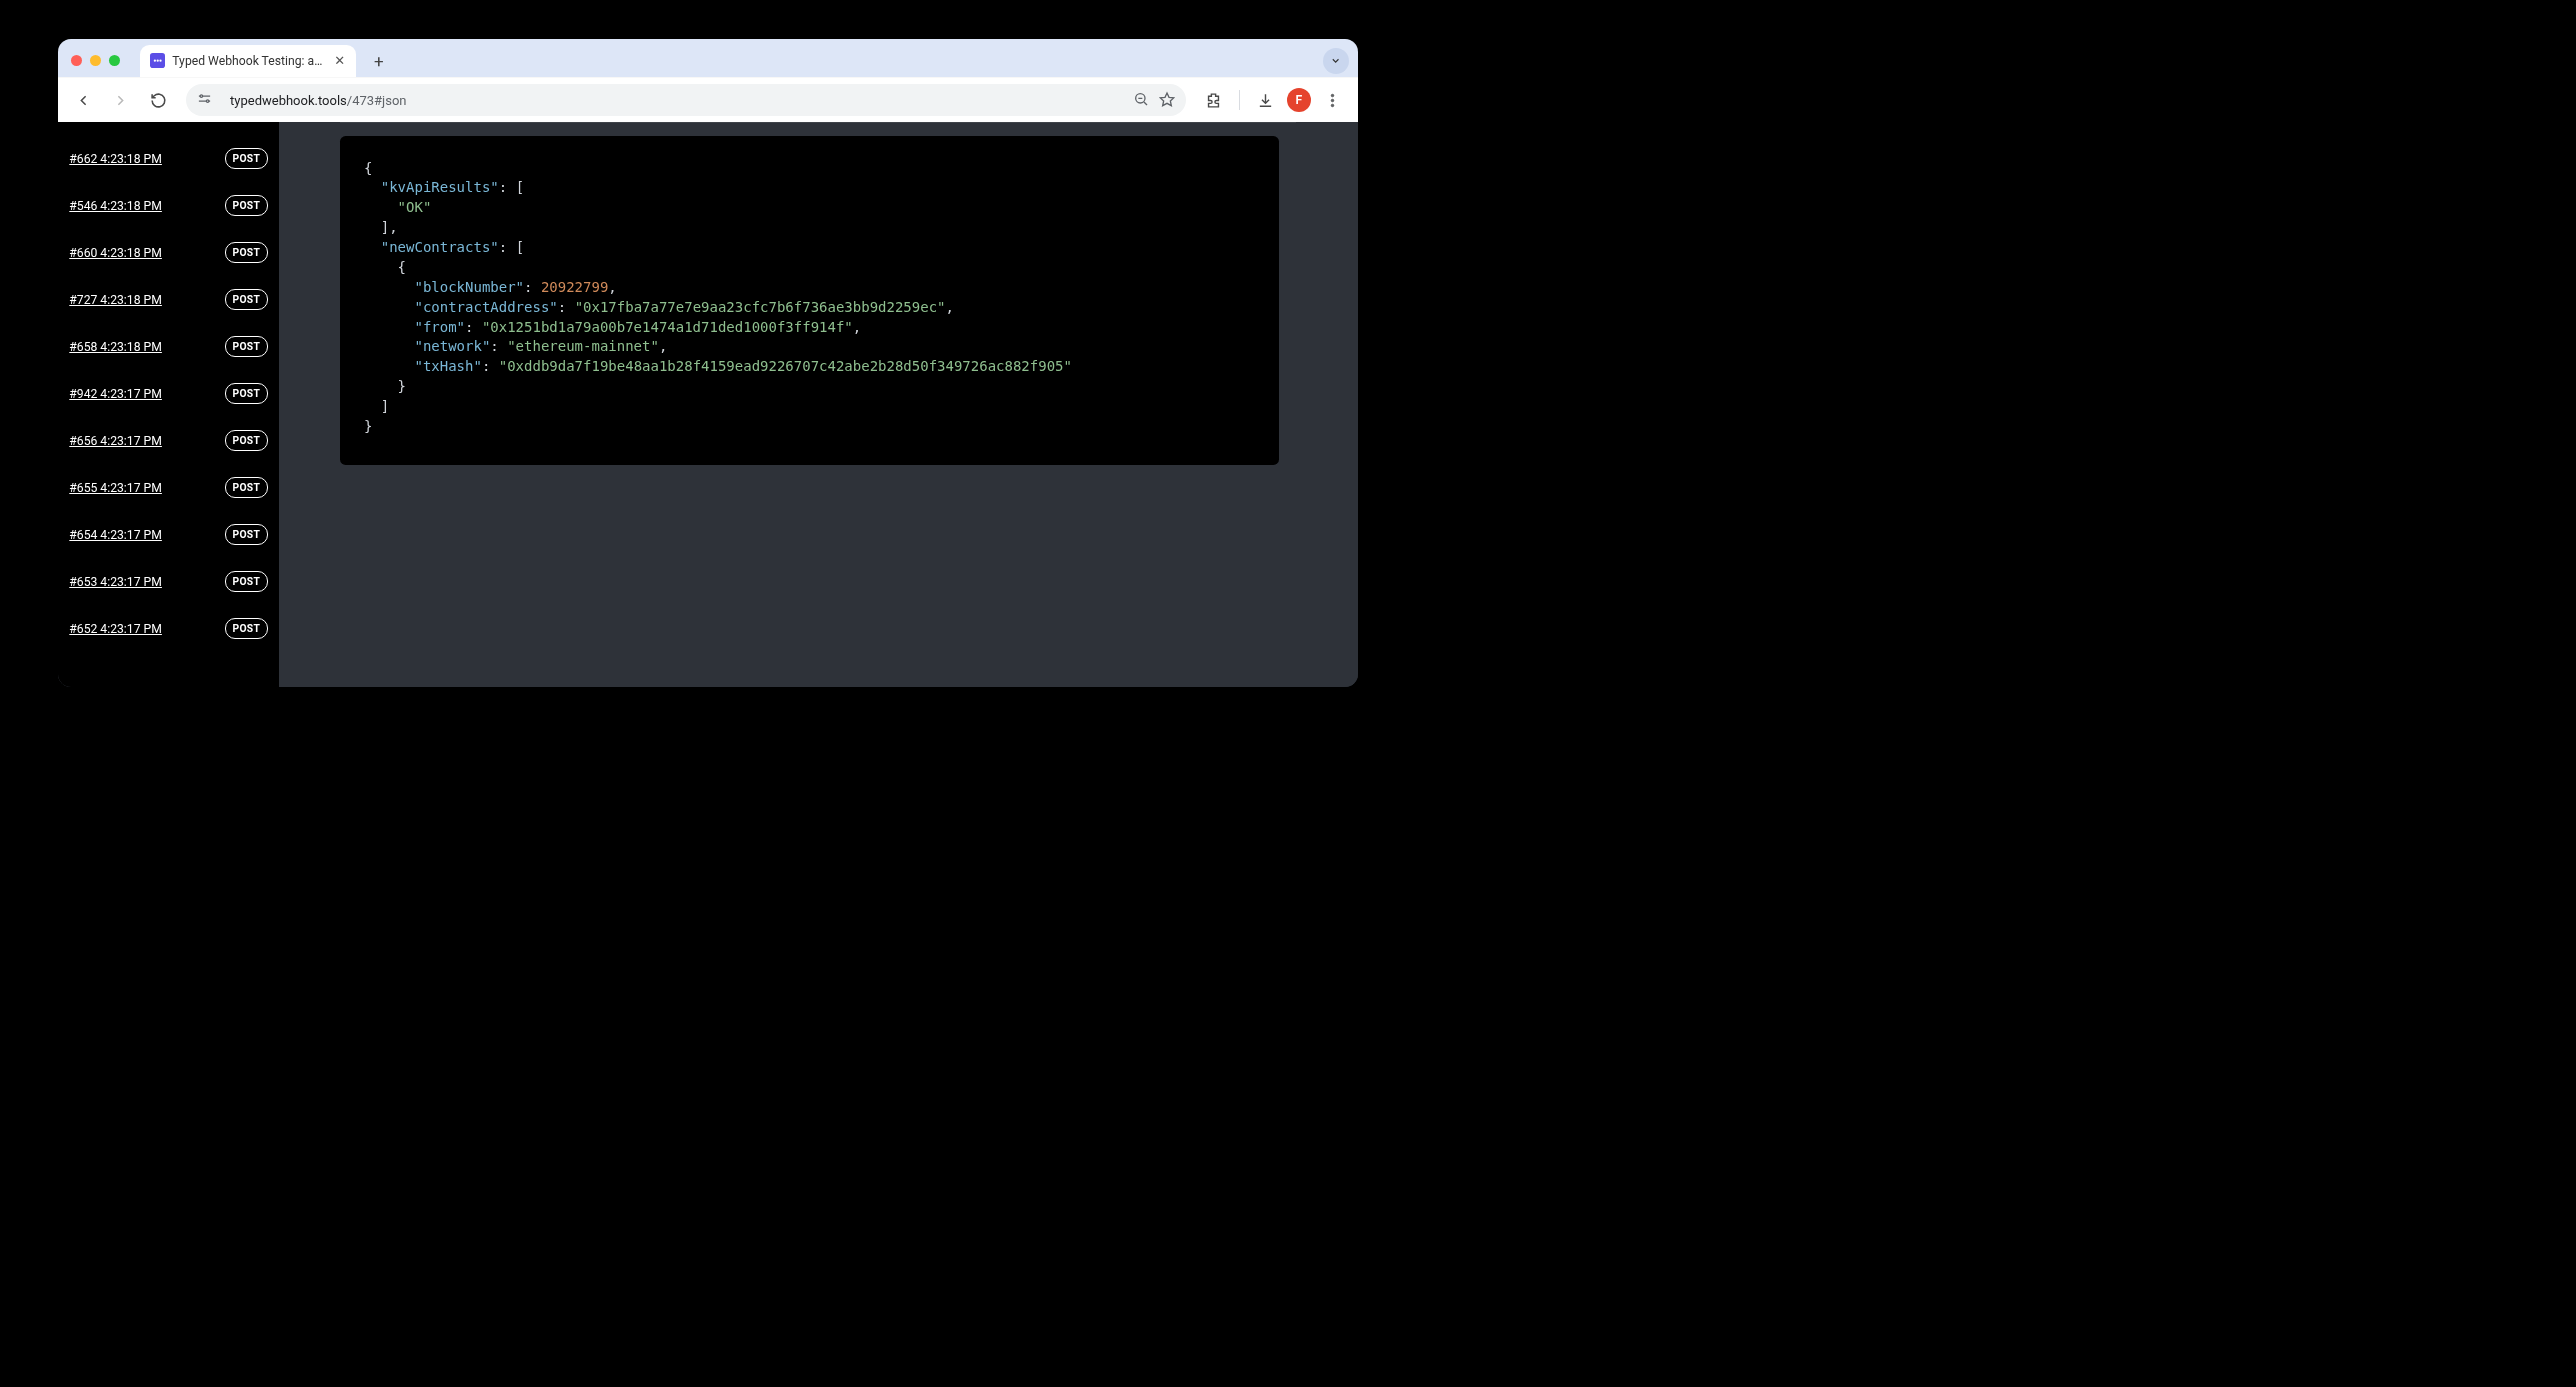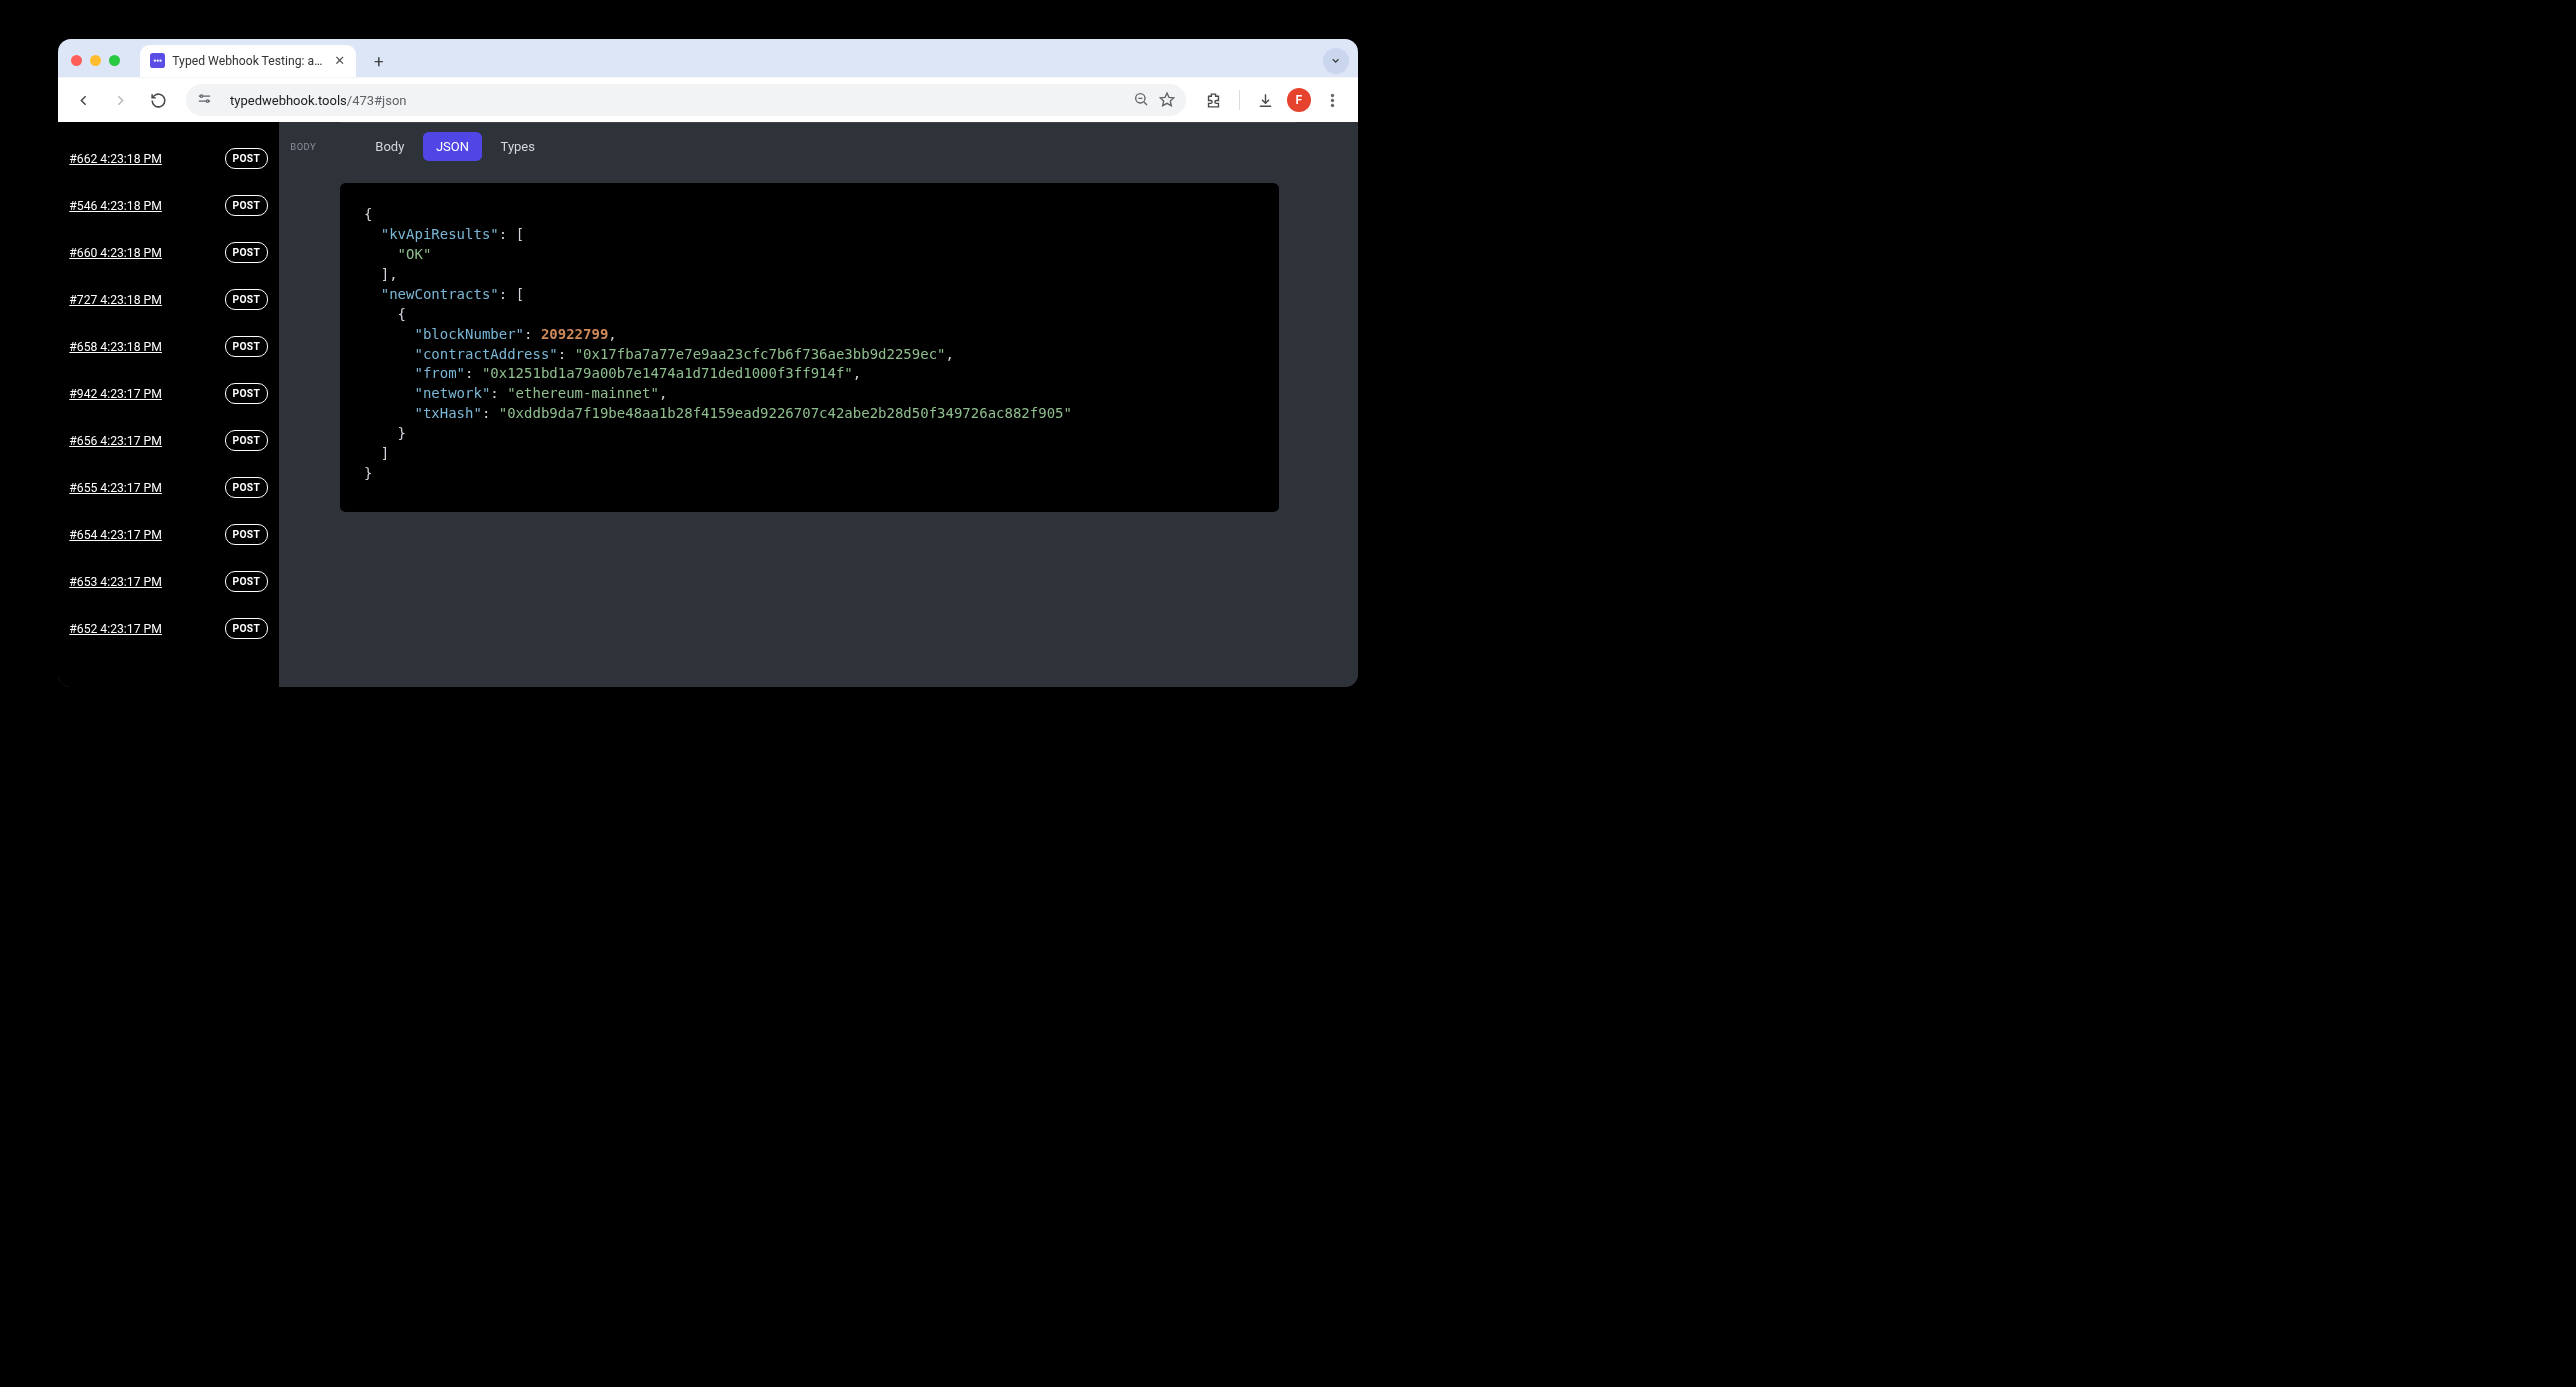--- a/index.html
+++ b/index.html
@@ -60,21 +60,21 @@
   .tabs { display:flex; gap:5.6px;}
   .ptab { padding:6.6px 13px; font-size:13px; color:#d3d6dd; border-radius:5.6px; cursor:pointer;}
   .ptab.active { background:#4f46e5; color:#fff;}
   
   .hr-top { border:none; border-top:0.9px solid rgba(255,255,255,.09); margin:0 53px 0 53px;}
   
   .codewrap { margin:13px 0 0 53px; background:#000; border-radius:5.6px; flex:0 0 auto; padding:22.5px 24.4px 28px 24.4px; overflow:auto; max-width: 939px;}
   pre.code { font-family: ui-monospace, SFMono-Regular, Menlo, Consolas, monospace; font-size:14px; line-height:1.42; color:#d1d5db; white-space:pre; }
   .tok-key   { color:#7ab7d6; }   
   .tok-str   { color:#8fbf8f; }   
-  .tok-num   { color:#d08a5a;font-weight:bold; }   
+  .tok-num   { color:#d08a5a; }   
   .tok-punct { color:#d1d5db; }   
 
   
   .sidebar::-webkit-scrollbar{width:0;}
 </style>
 </head>
 <body>
 
 <div class="stage">
 
@@ -218,28 +218,20 @@
           <span class="method-badge">POST</span>
         </div>
         <div class="req-row">
           <span class="req-link">#652 4:23:17 PM</span>
           <span class="method-badge">POST</span>
         </div>
       </div>
 
     <div class="main">
       <hr class="hr-top">
-      <div class="section-row">
-        <div class="section-label">BODY</div>
-        <div class="tabs">
-          <div class="ptab">Body</div>
-          <div class="ptab active">JSON</div>
-          <div class="ptab">Types</div>
-        </div>
-      </div>
 
       <div class="codewrap">
         <pre class="code" id="code"><span class="tok-punct">{</span>
   <span class="tok-key">"kvApiResults"</span><span class="tok-punct">: </span><span class="tok-punct">[</span>
     <span class="tok-str">"OK"</span>
   <span class="tok-punct">]</span><span class="tok-punct">,</span>
   <span class="tok-key">"newContracts"</span><span class="tok-punct">: </span><span class="tok-punct">[</span>
     <span class="tok-punct">{</span>
       <span class="tok-key">"blockNumber"</span><span class="tok-punct">: </span><span class="tok-num">20922799</span><span class="tok-punct">,</span>
       <span class="tok-key">"contractAddress"</span><span class="tok-punct">: </span><span class="tok-str">"0x17fba7a77e7e9aa23cfc7b6f736ae3bb9d2259ec"</span><span class="tok-punct">,</span>

